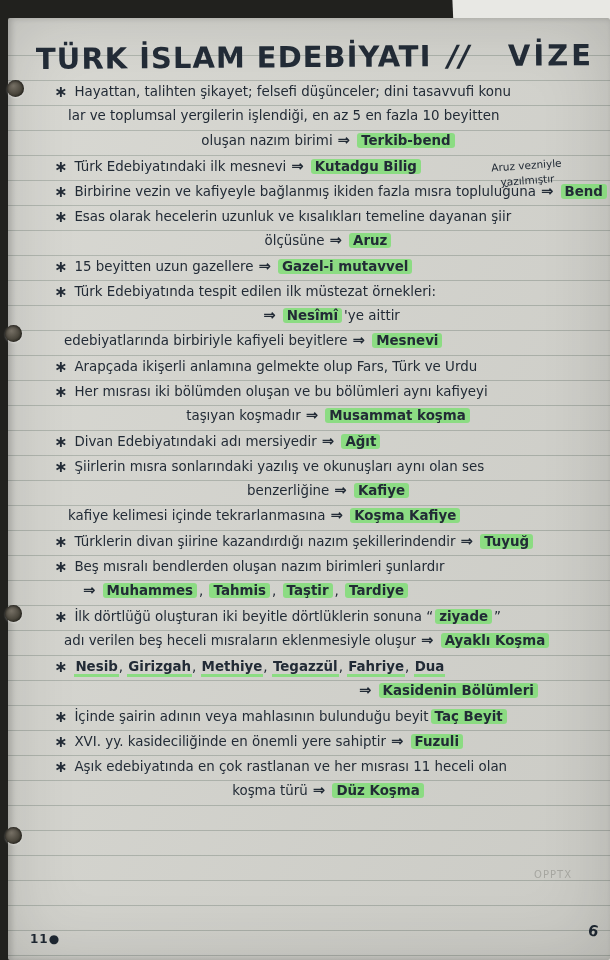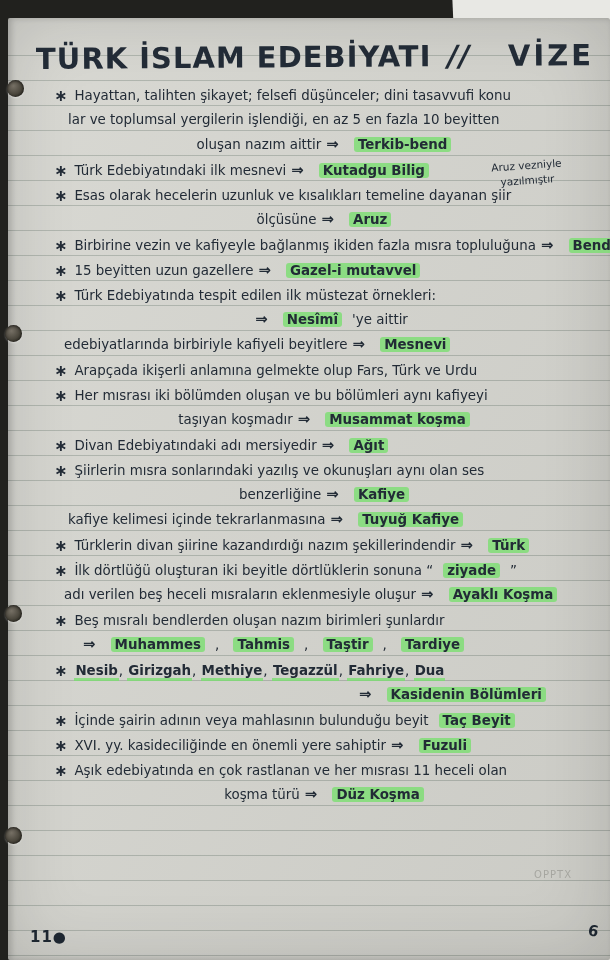--- a/index.html
+++ b/index.html
@@ -37,35 +37,35 @@
   .hole-4{left:5px;top:827px;}
 
   .title-row{position:absolute;left:28px;top:22px;right:16px;
     display:flex;align-items:baseline;color:var(--ink);
     font-weight:bold;font-size:29px;letter-spacing:1px;transform:rotate(-0.4deg);}
   .title-sep{margin:0 12px 0 16px;font-style:italic;}
   .title-right{margin-left:auto;letter-spacing:3px;}
 
   .notes{position:absolute;left:46px;top:64px;right:6px;color:var(--ink);
     font-size:13.4px;}
-  .row{height:25px;line-height:25px;white-space:nowrap;}
+  .row{height:25px;line-height:17px;white-space:nowrap;}
   .row.center{text-align:center;}
   .star{display:inline-block;margin-right:7px;font-size:16px;font-weight:bold;
     transform:translateY(1px);}
-  .hl{background:var(--hl);padding:0 4px;margin:0 10px;border-radius:3px;
+  .hl{background:var(--hl);padding:0 4px;margin:0 2px;border-radius:3px;
     font-weight:bold;}
   .ul{border-bottom:3px solid var(--hl);font-weight:bold;padding:0 1px;}
   .arrow{font-weight:bold;margin:0 5px;font-size:15px;}
 
   .side-note{position:absolute;right:8px;top:140px;width:150px;
     font-size:10.5px;line-height:15px;color:var(--ink);text-align:center;
     transform:rotate(-4deg);}
 
   .footer-left{position:absolute;left:22px;bottom:14px;font-weight:bold;
-    font-size:15px;color:#1d2630;letter-spacing:1px;}
+    font-size:12px;color:#1d2630;letter-spacing:1px;}
   .footer-right{position:absolute;right:12px;bottom:20px;font-weight:bold;
     font-size:15px;color:#1d2630;transform:rotate(10deg);}
   .watermark{position:absolute;right:38px;bottom:80px;font-size:10px;
     color:#9a9a94;opacity:.75;letter-spacing:1px;filter:blur(.4px);}
 </style>
 </head>
 <body>
 
 <div class="scene">
   <div class="bg-white-tr"></div>
@@ -75,31 +75,31 @@
     <div class="title-row">
       <span>TÜRK İSLAM EDEBİYATI</span>
       <span class="title-sep">//</span>
       <span class="title-right">VİZE</span>
     </div>
 
     <div class="notes">
         <div class="note">
           <div class="row left"><span class="star">∗</span><span class="txt">Hayattan, talihten şikayet; felsefi düşünceler; dini tasavvufi konu</span></div>
           <div class="row left" style="padding-left: 14px;"><span class="txt">lar ve toplumsal yergilerin işlendiği, en az 5 en fazla 10 beyitten</span></div>
-          <div class="row center"><span class="txt">oluşan nazım aittir</span><span class="arrow">⇒</span><span class="hl">Terkib-bend</span></div>
+          <div class="row center"><span class="txt">oluşan nazım birimi</span><span class="arrow">⇒</span><span class="hl">Terkib-bend</span></div>
         </div>
         <div class="note">
           <div class="row left"><span class="star">∗</span><span class="txt">Türk Edebiyatındaki ilk mesnevi</span><span class="arrow">⇒</span><span class="hl">Kutadgu Bilig</span></div>
         </div>
         <div class="note">
+          <div class="row left"><span class="star">∗</span><span class="txt">Birbirine vezin ve kafiyeyle bağlanmış ikiden fazla mısra topluluğuna</span><span class="arrow">⇒</span><span class="hl">Bend</span></div>
+        </div>
+        <div class="note">
           <div class="row left"><span class="star">∗</span><span class="txt">Esas olarak hecelerin uzunluk ve kısalıkları temeline dayanan şiir</span></div>
           <div class="row center"><span class="txt">ölçüsüne</span><span class="arrow">⇒</span><span class="hl">Aruz</span></div>
-        </div>
-        <div class="note">
-          <div class="row left"><span class="star">∗</span><span class="txt">Birbirine vezin ve kafiyeyle bağlanmış ikiden fazla mısra topluluğuna</span><span class="arrow">⇒</span><span class="hl">Bend</span></div>
         </div>
         <div class="note">
           <div class="row left"><span class="star">∗</span><span class="txt">15 beyitten uzun gazellere</span><span class="arrow">⇒</span><span class="hl">Gazel-i mutavvel</span></div>
         </div>
         <div class="note">
           <div class="row left"><span class="star">∗</span><span class="txt">Türk Edebiyatında tespit edilen ilk müstezat örnekleri:</span></div>
           <div class="row center"><span class="arrow">⇒</span><span class="hl">Nesîmî</span><span class="txt">'ye aittir</span></div>
         </div>
         <div class="note">
           <div class="row left" style="padding-left: 10px;"><span class="txt">edebiyatlarında birbiriyle kafiyeli beyitlere</span><span class="arrow">⇒</span><span class="hl">Mesnevi</span></div>
@@ -110,32 +110,32 @@
           <div class="row center"><span class="txt">taşıyan koşmadır</span><span class="arrow">⇒</span><span class="hl">Musammat koşma</span></div>
         </div>
         <div class="note">
           <div class="row left"><span class="star">∗</span><span class="txt">Divan Edebiyatındaki adı mersiyedir</span><span class="arrow">⇒</span><span class="hl">Ağıt</span></div>
         </div>
         <div class="note">
           <div class="row left"><span class="star">∗</span><span class="txt">Şiirlerin mısra sonlarındaki yazılış ve okunuşları aynı olan ses</span></div>
           <div class="row center"><span class="txt">benzerliğine</span><span class="arrow">⇒</span><span class="hl">Kafiye</span></div>
         </div>
         <div class="note">
-          <div class="row left" style="padding-left: 14px;"><span class="txt">kafiye kelimesi içinde tekrarlanmasına</span><span class="arrow">⇒</span><span class="hl">Tuyuğ Kafiye</span></div>
+          <div class="row left" style="padding-left: 14px;"><span class="txt">kafiye kelimesi içinde tekrarlanmasına</span><span class="arrow">⇒</span><span class="hl">Koşma Kafiye</span></div>
         </div>
         <div class="note">
-          <div class="row left"><span class="star">∗</span><span class="txt">Türklerin divan şiirine kazandırdığı nazım şekillerindendir</span><span class="arrow">⇒</span><span class="hl">Türk</span></div>
+          <div class="row left"><span class="star">∗</span><span class="txt">Türklerin divan şiirine kazandırdığı nazım şekillerindendir</span><span class="arrow">⇒</span><span class="hl">Tuyuğ</span></div>
+        </div>
+        <div class="note">
+          <div class="row left"><span class="star">∗</span><span class="txt">Beş mısralı bendlerden oluşan nazım birimleri şunlardır</span></div>
+          <div class="row left" style="padding-left: 24px;"><span class="arrow">⇒</span><span class="hl">Muhammes</span><span class="txt">, </span><span class="hl">Tahmis</span><span class="txt">, </span><span class="hl">Taştir</span><span class="txt">, </span><span class="hl">Tardiye</span></div>
         </div>
         <div class="note">
           <div class="row left"><span class="star">∗</span><span class="txt">İlk dörtlüğü oluşturan iki beyitle dörtlüklerin sonuna “</span><span class="hl">ziyade</span><span class="txt">”</span></div>
           <div class="row left" style="padding-left: 10px;"><span class="txt">adı verilen beş heceli mısraların eklenmesiyle oluşur</span><span class="arrow">⇒</span><span class="hl">Ayaklı Koşma</span></div>
-        </div>
-        <div class="note">
-          <div class="row left"><span class="star">∗</span><span class="txt">Beş mısralı bendlerden oluşan nazım birimleri şunlardır</span></div>
-          <div class="row left" style="padding-left: 24px;"><span class="arrow">⇒</span><span class="hl">Muhammes</span><span class="txt">, </span><span class="hl">Tahmis</span><span class="txt">, </span><span class="hl">Taştir</span><span class="txt">, </span><span class="hl">Tardiye</span></div>
         </div>
         <div class="note">
           <div class="row left"><span class="star">∗</span><span class="ul">Nesib</span><span class="txt">, </span><span class="ul">Girizgah</span><span class="txt">, </span><span class="ul">Methiye</span><span class="txt">, </span><span class="ul">Tegazzül</span><span class="txt">, </span><span class="ul">Fahriye</span><span class="txt">, </span><span class="ul">Dua</span></div>
           <div class="row left" style="padding-left: 300px;"><span class="arrow">⇒</span><span class="hl">Kasidenin Bölümleri</span></div>
         </div>
         <div class="note">
           <div class="row left"><span class="star">∗</span><span class="txt">İçinde şairin adının veya mahlasının bulunduğu beyit</span><span class="hl">Taç Beyit</span></div>
         </div>
         <div class="note">
           <div class="row left"><span class="star">∗</span><span class="txt">XVI. yy. kasideciliğinde en önemli yere sahiptir</span><span class="arrow">⇒</span><span class="hl">Fuzuli</span></div>

